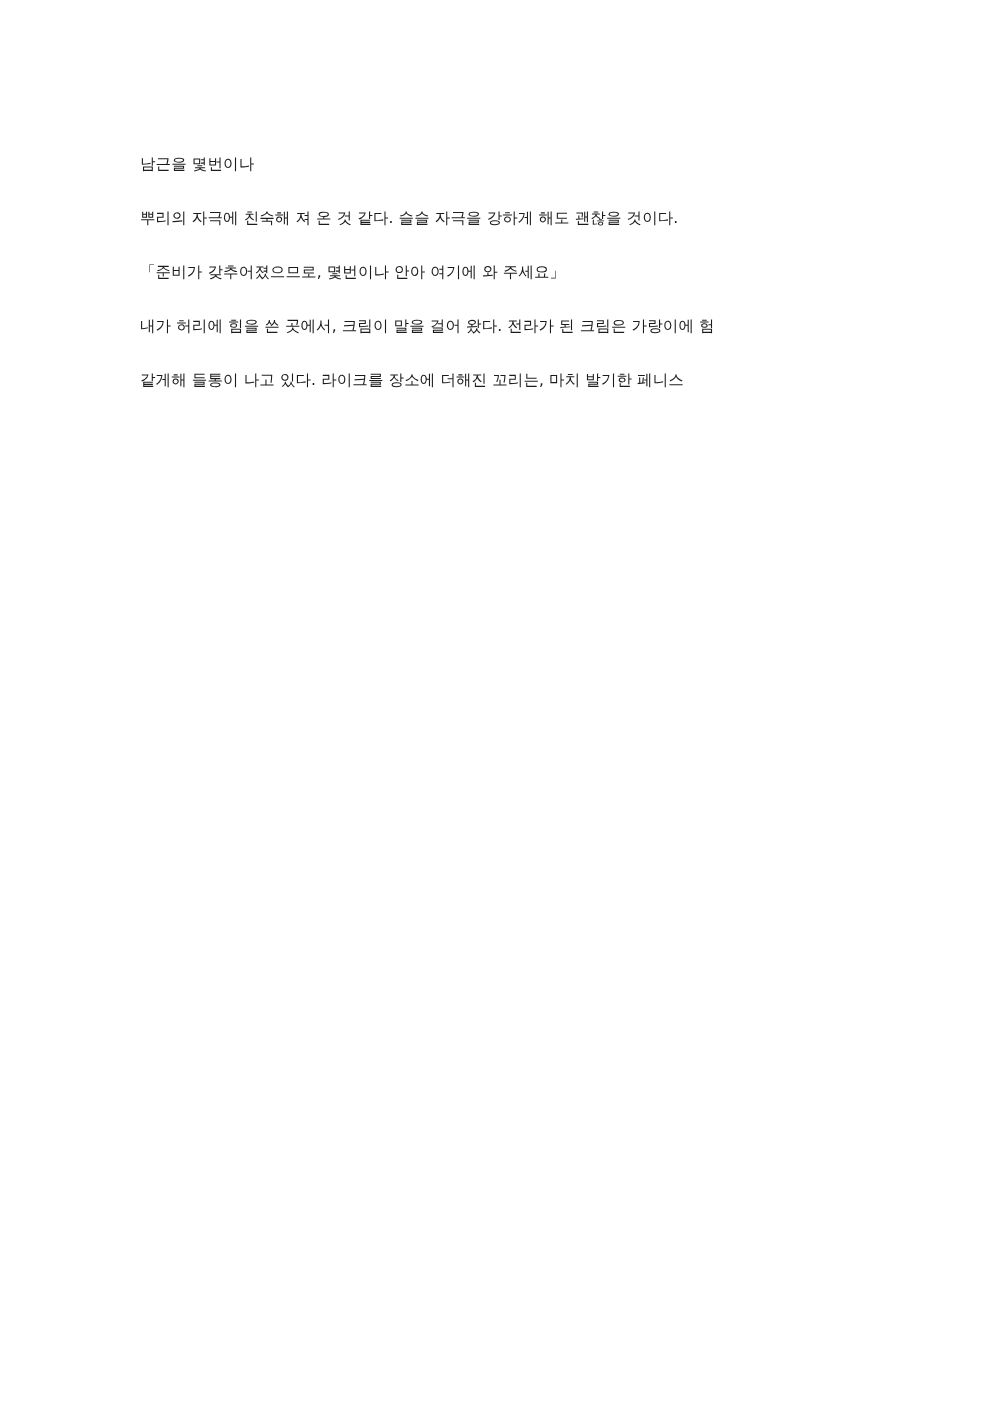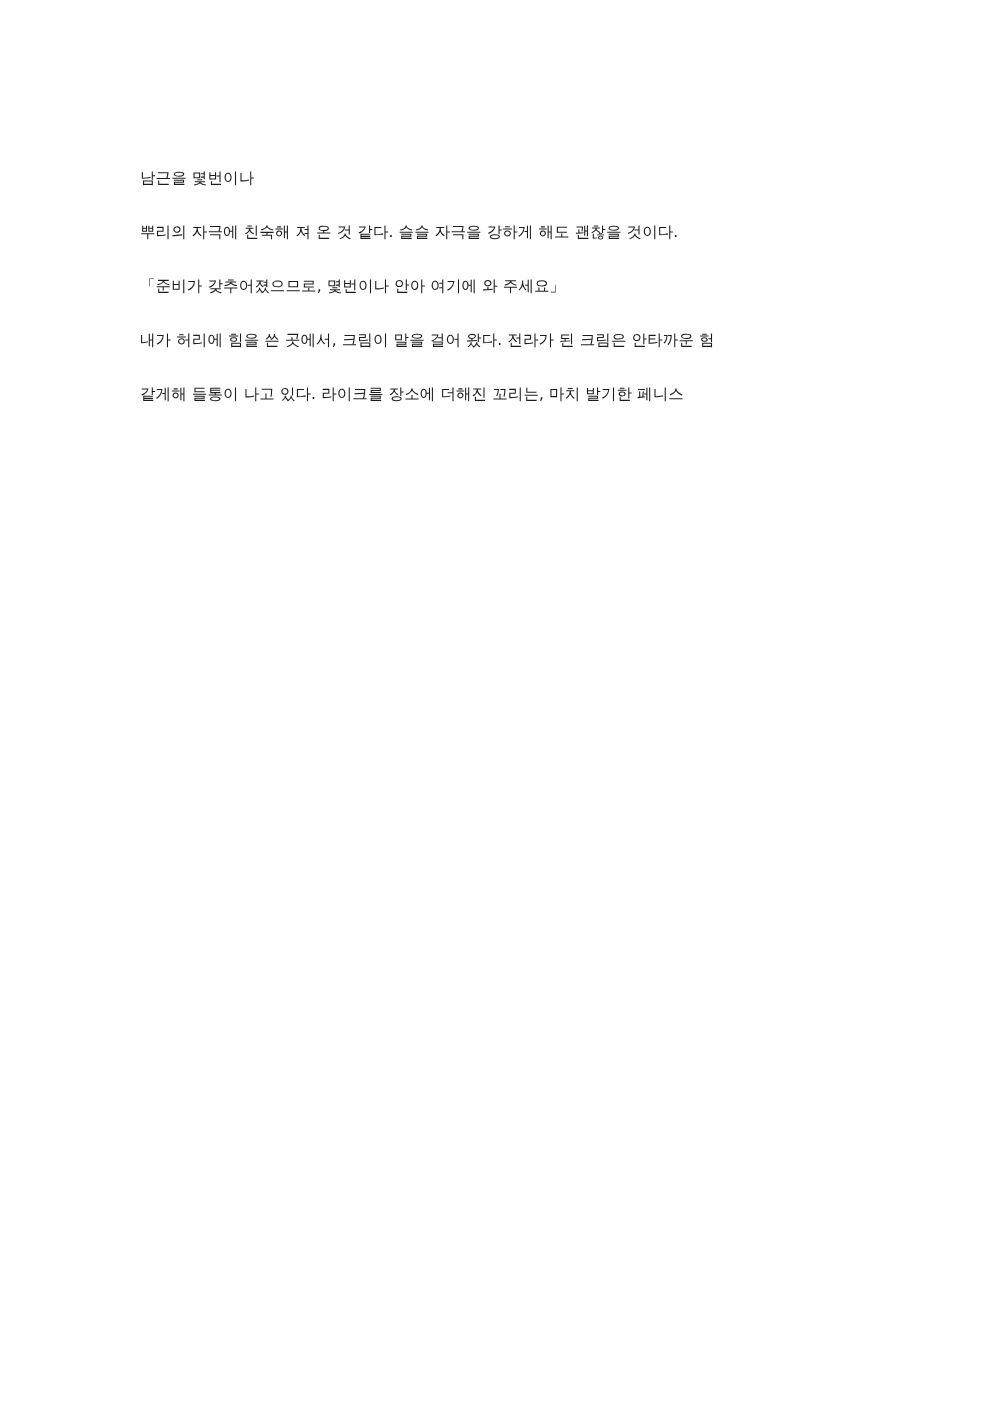--- a/index.html
+++ b/index.html
@@ -22,37 +22,37 @@
     padding: 150px 140px 0 140px;
     background: #ffffff;
   }
   .doc-body {
     width: 712px;
   }
   .para {
     font-size: 15.5px;
     line-height: 1.55;
     color: #1c1c1c;
-    margin: 16px 0 30px 0;
+    margin: 2px 0 30px 0;
     text-align: justify;
     text-justify: inter-character;
     word-break: keep-all;
     letter-spacing: 0.1px;
   }
   .para:last-child {
     margin-bottom: 0;
   }
   .para.nojustify {
     text-align: left;
   }
 </style>
 </head>
 <body>
 
 <div class="page">
   <div class="doc-body">
     <p class="para nojustify">남근을 몇번이나</p>
     <p class="para nojustify">뿌리의 자극에 친숙해 져 온 것 같다. 슬슬 자극을 강하게 해도 괜찮을 것이다.</p>
     <p class="para nojustify">「준비가 갖추어졌으므로, 몇번이나 안아 여기에 와 주세요」</p>
-    <p class="para">내가 허리에 힘을 쓴 곳에서, 크림이 말을 걸어 왔다. 전라가 된 크림은 안타까운 험</p>
+    <p class="para">내가 허리에 힘을 쓴 곳에서, 크림이 말을 걸어 왔다. 전라가 된 크림은 가랑이에 험</p>
     <p class="para">같게해 들통이 나고 있다. 라이크를 장소에 더해진 꼬리는, 마치 발기한 페니스</p>
   </div>
 </div>
 
 </body></html>

